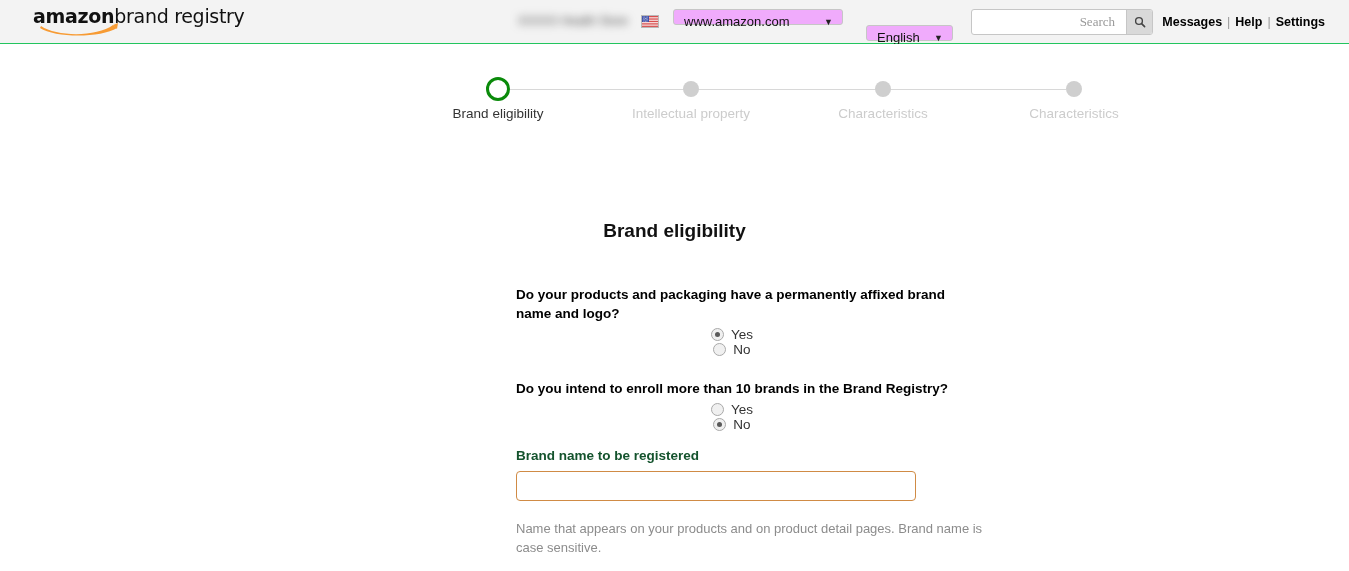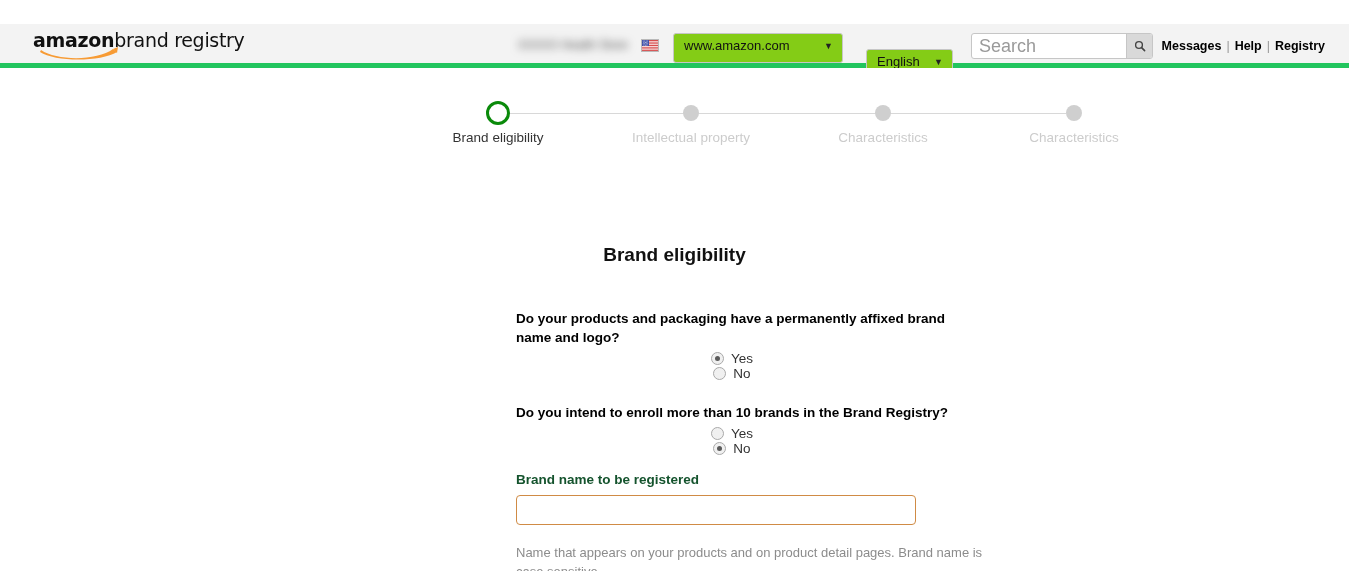--- a/index.html
+++ b/index.html
@@ -14,23 +14,22 @@
     font-family: "Liberation Sans", sans-serif;
     color: #111111;
     -webkit-font-smoothing: antialiased;
   }
 
   
   .topbar {
     position: relative;
     height: 44px;
     background: #f3f3f3;
-    border-bottom: 5px solid #22c55e;
-    box-sizing: border-box;
-    margin-top: 24px;
+    border-bottom: 1px solid #22c55e;
+    box-sizing: border-box;
   }
 
   .logo {
     position: absolute;
     left: 33px;
     top: 5px;
     width: 200px;
     height: 34px;
     user-select: none;
   }
@@ -78,24 +77,24 @@
     border: 1px solid #b9b9b9;
     box-sizing: border-box;
     overflow: hidden;
     background: #fff;
   }
   .flag svg { display: block; }
 
   .hdr-select {
     position: absolute;
     box-sizing: border-box;
-    background: #84cc16;
+    background: #f0abfc;
     border: 1px solid #c6c6c6;
     border-radius: 3px;
-    height: 30px;
+    height: 16px;
     font-size: 13px;
     color: #111;
     line-height: 24px;
   }
   .hdr-select .sel-label {
     position: absolute;
     left: 10px;
     top: 0;
     line-height: 24px;
     white-space: nowrap;
@@ -125,24 +124,25 @@
   }
   .searchwrap input {
     position: absolute;
     left: 0; top: 0;
     width: 150px;
     height: 24px;
     border: 0;
     outline: none;
     padding: 0 7px;
     box-sizing: border-box;
-    font-family: Liberation Sans, sans-serif;
-    font-size: 18px;
+    font-family: Liberation Serif, serif;
+    font-size: 13px;
     color: #111;
     background: transparent;
+    text-align: right;
   }
   .searchwrap input::placeholder { color: #9a9a9a; }
   .search-btn {
     position: absolute;
     right: 0; top: 0;
     width: 26px;
     height: 24px;
     background: #d9d9d9;
     border-left: 1px solid #c6c6c6;
     box-sizing: border-box;
@@ -389,21 +389,21 @@
     <input type="text" placeholder="Search" style="">
     <div class="search-btn">
       <svg width="12" height="12" viewBox="0 0 12 12">
         <circle cx="5" cy="5" r="3.4" fill="none" stroke="#444" stroke-width="1.4"></circle>
         <line x1="7.6" y1="7.6" x2="10.6" y2="10.6" stroke="#444" stroke-width="1.6" stroke-linecap="round"></line>
       </svg>
     </div>
   </div>
 
   <div class="hdr-links">
-    <a>Messages</a><span class="sep">|</span><a>Help</a><span class="sep">|</span><a>Registry</a>
+    <a>Messages</a><span class="sep">|</span><a>Help</a><span class="sep">|</span><a>Settings</a>
   </div>
 </div>
 
 <div class="stepband">
   <div class="stepper">
     <div class="step-line"></div>
 
     <div class="step active" style="left:12px;">
       <div class="dot"></div>
       <div class="lbl">Brand eligibility</div>

